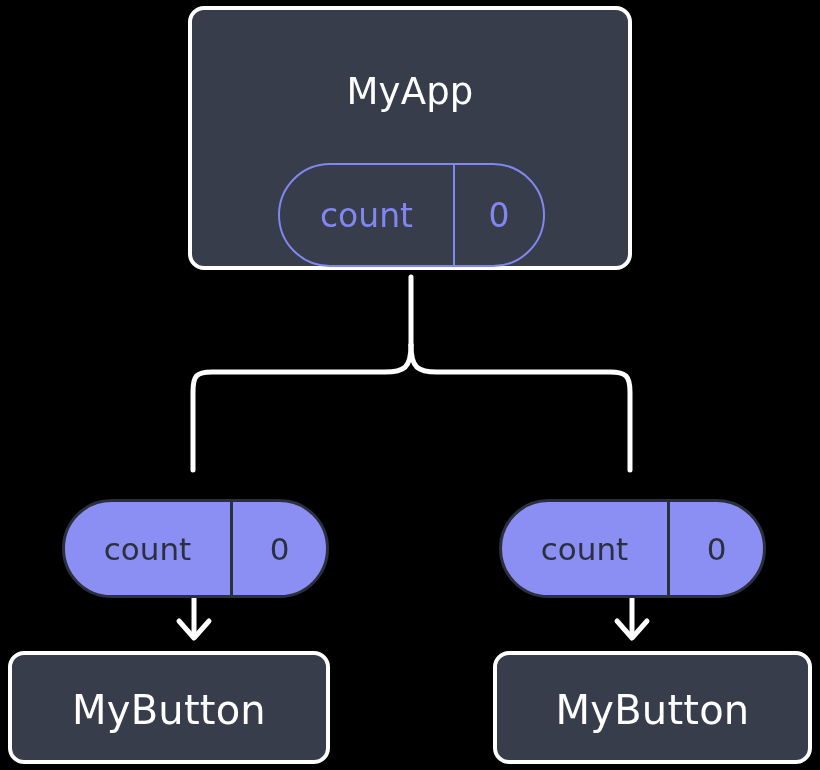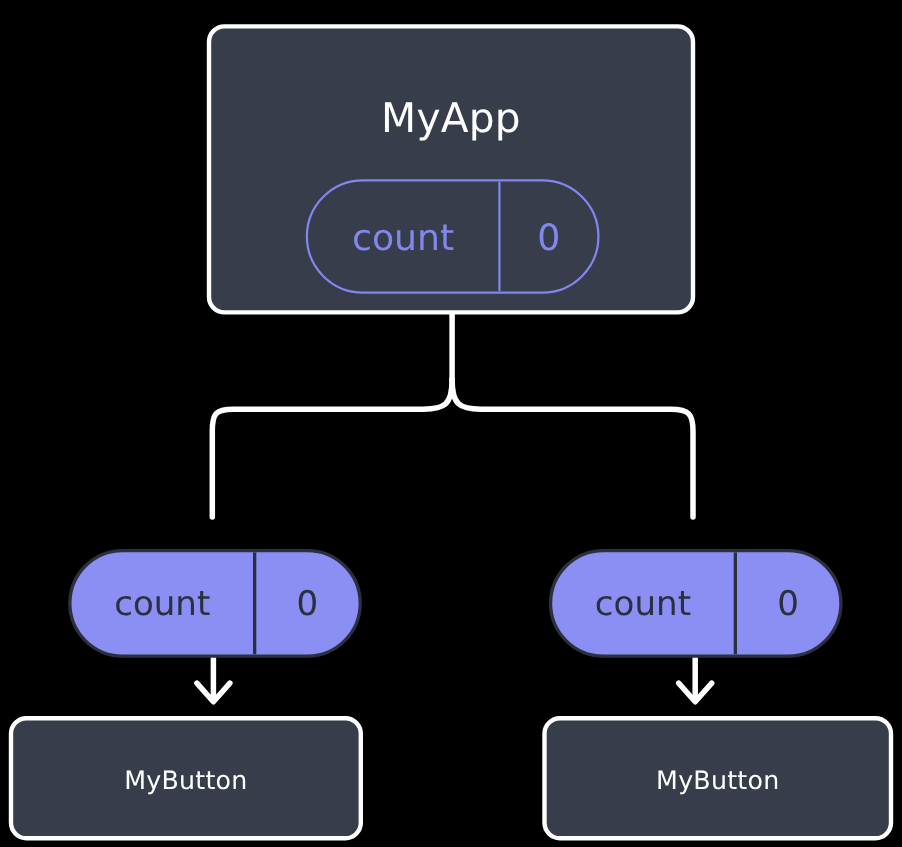--- a/index.html
+++ b/index.html
@@ -41,26 +41,26 @@
     left: 0;
     right: 0;
     text-align: center;
     color: #ffffff;
     font-family: "DejaVu Sans", sans-serif;
     font-weight: 400;
     letter-spacing: 0.2px;
     white-space: nowrap;
   }
 
-  #app-box { left: 188px; top: 22px; width: 444px; height: 264px; }
+  #app-box { left: 188px; top: 6px; width: 444px; height: 264px; }
   #app-title { top: 60px; font-size: 37px; line-height: 44px; }
 
   #btn-box-left  { left: 8px;   top: 651px; width: 322px; height: 113px; }
   #btn-box-right { left: 493px; top: 651px; width: 319px; height: 113px; }
-  .btn-title { top: 33px; font-size: 23px; line-height: 44px; }
+  .btn-title { top: 33px; font-size: 40px; line-height: 44px; }
 
   
   .pill {
     position: absolute;
     box-sizing: border-box;
     display: flex;
     align-items: stretch;
     border-radius: 999px;
     overflow: hidden;
     margin-top: 35px;

